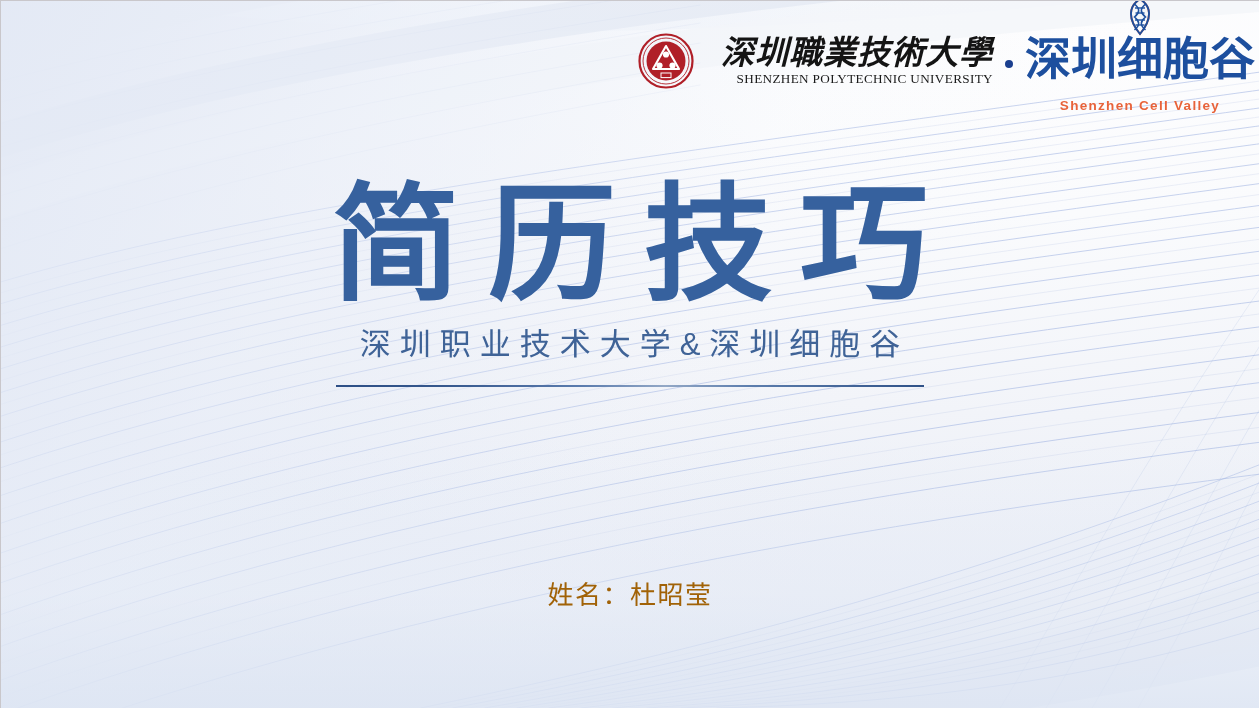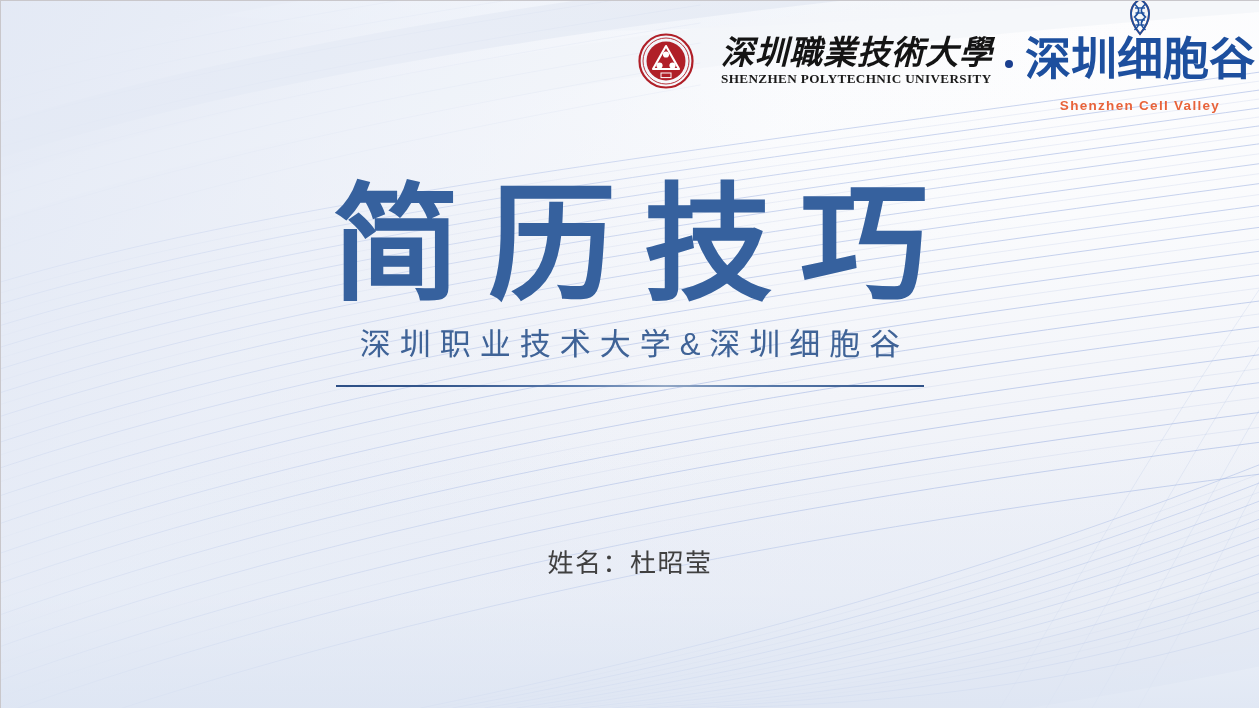--- a/index.html
+++ b/index.html
@@ -83,27 +83,27 @@
     font-weight: bold;
     font-style: italic;
     font-size: 33px;
     line-height: 1.02;
     letter-spacing: 1px;
     color: #141414;
     white-space: nowrap;
   }
   .univ-en {
     font-family: "Liberation Serif", "DejaVu Serif", serif;
-    font-weight: bold;
+    font-weight: normal;
     font-size: 13.2px;
     line-height: 1;
     letter-spacing: 0.35px;
     color: #1a1a1a;
     white-space: nowrap;
-    text-align: left;
+    text-align: right;
   }
   .logo-dot {
     width: 8px;
     height: 8px;
     border-radius: 50%;
     background: #1b3f8f;
     margin: 6px 12px 0 12px;
     flex: 0 0 8px;
   }
 
@@ -177,27 +177,27 @@
        #35578d 18%,
        #5b7cae 42%,
        #93a8c6 56%,
        #5d7eae 70%,
        #2f5288 100%);
   }
   .presenter {
     position: absolute;
     left: 0;
     right: 0;
-    top: 541px;
+    top: 573px;
     z-index: 6;
     text-align: center;
     font-family: "Liberation Sans", "DejaVu Sans", sans-serif;
     font-size: 26px;
     letter-spacing: 1.5px;
-    color: #404040;
+    color: #a16207;
   }
 </style>
 </head>
 <body>
 
 <div class="slide">
 
   <div class="bg-base"></div>
 
   <svg class="bg-svg" viewBox="0 0 1259 708" preserveAspectRatio="none" aria-hidden="true">

